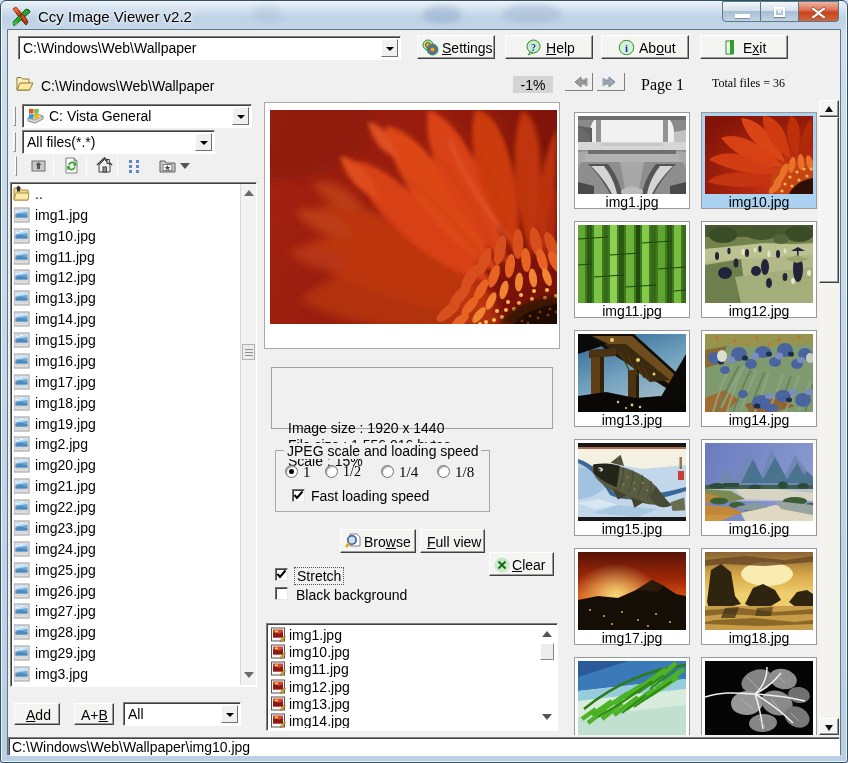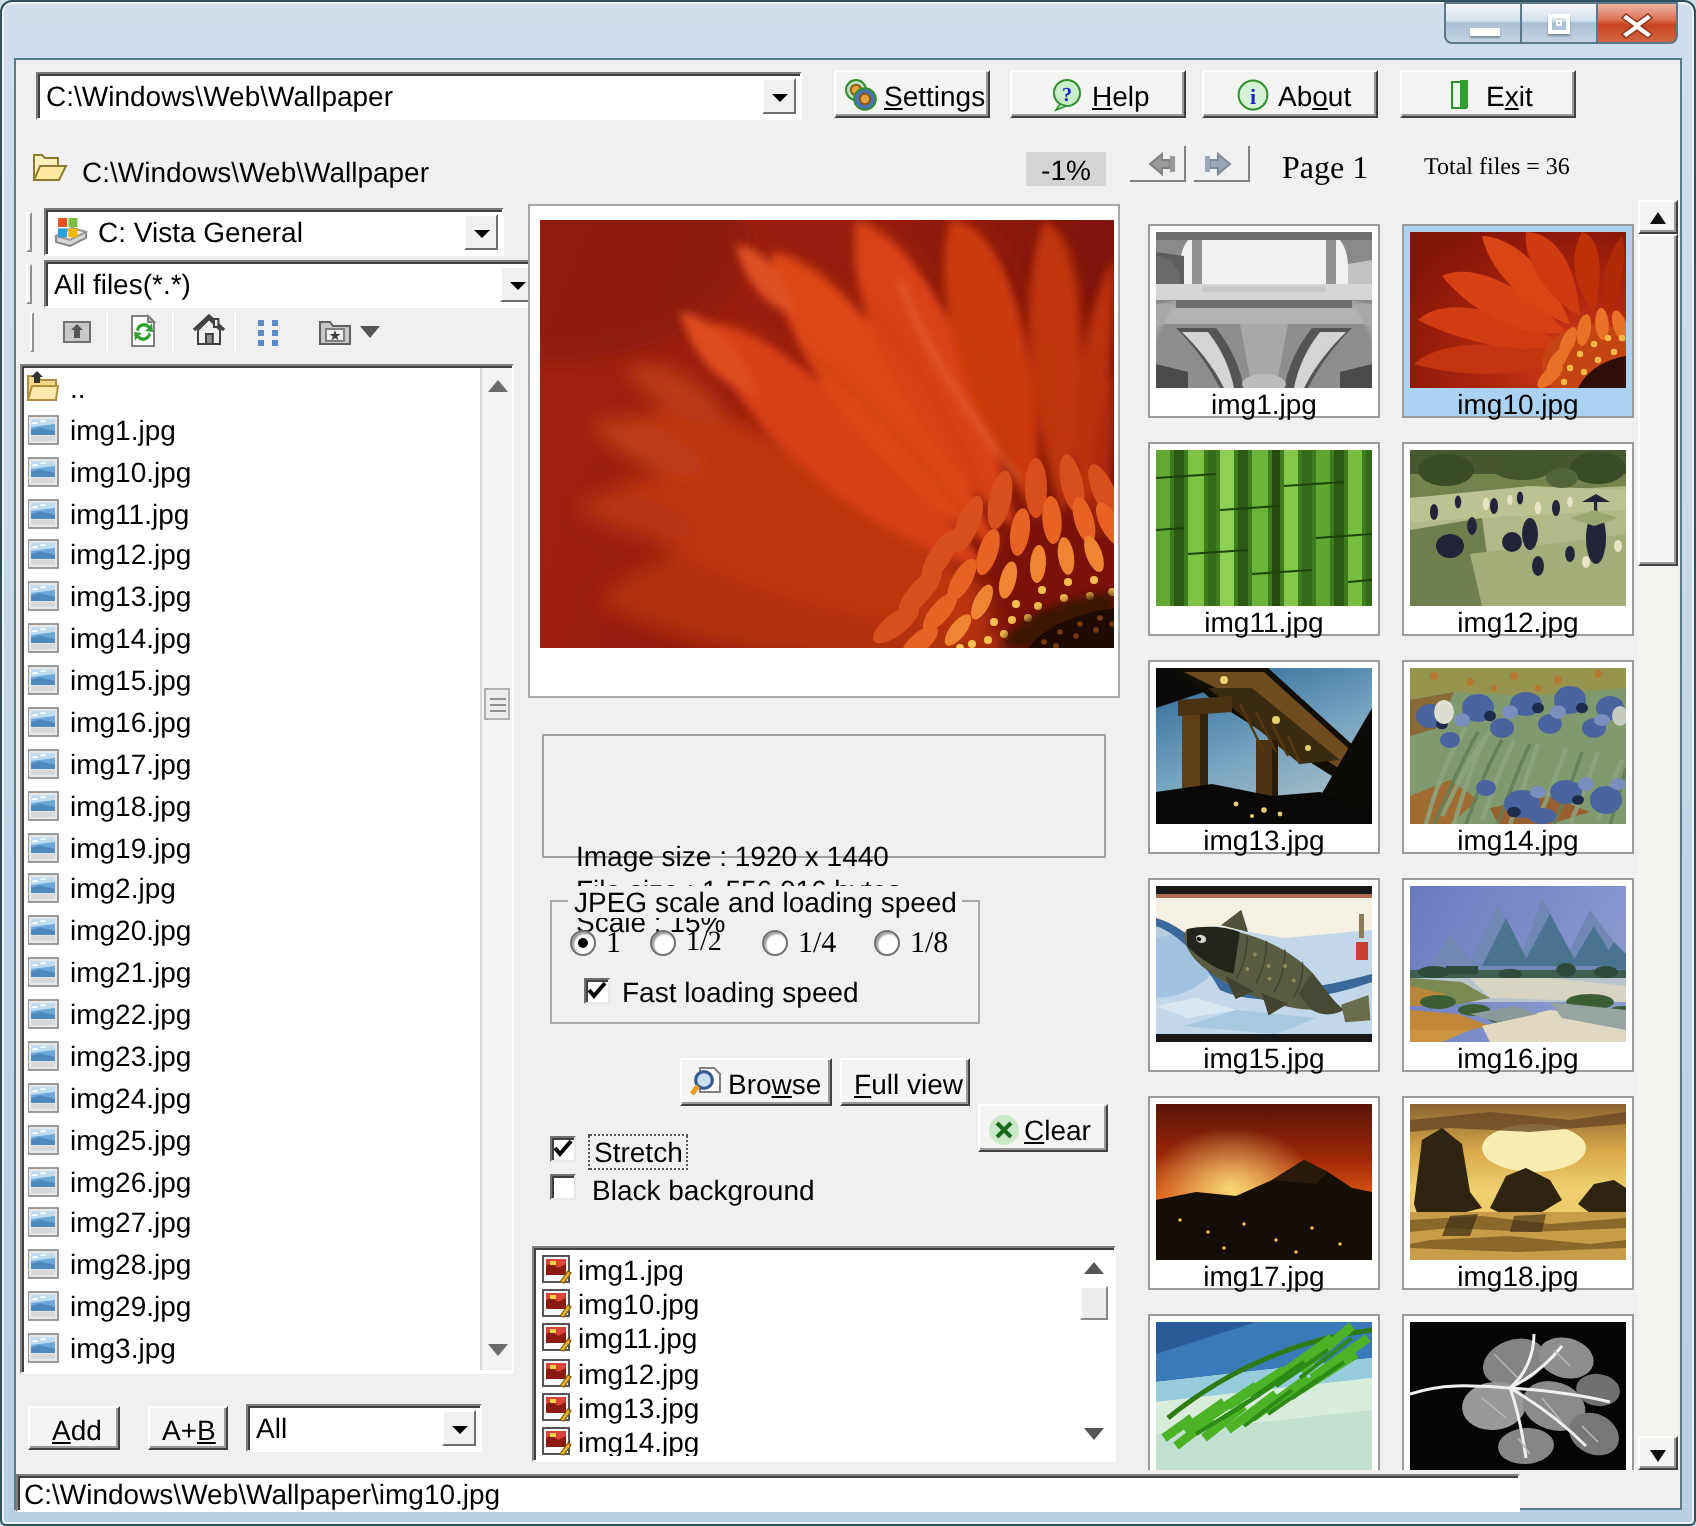--- a/index.html
+++ b/index.html
@@ -79,20 +79,33 @@
       <rect x="0.5" y="1" width="13" height="13" fill="#f8f8f8" stroke="#555"></rect>
       <rect x="2" y="2.5" width="10" height="8" fill="#d8433a"></rect>
       <path d="M2 6 L5 4.5 L8 7 L12 5 L12 10.5 L2 10.5 Z" fill="#8a1a12"></path>
       <rect x="4" y="3.5" width="3" height="2" fill="#f5d040"></rect>
       <path d="M9 14 L13 8.5 L14.5 9.5 L11 14.5 Z" fill="#e8b030" stroke="#7a5a10" stroke-width=".6"></path>
     </g>
   </defs>
 </svg>
 <div id="win">
   <div id="frame"></div>
+  <div id="titlebar">
+    <div class="tbsmudge" style="left:420px;top:4px;width:40px;height:18px;background:#8fa8c8;opacity:.5"></div>
+    <div class="tbsmudge" style="left:500px;top:2px;width:60px;height:20px;background:#9fb4d0;opacity:.5"></div>
+    <div class="tbsmudge" style="left:250px;top:4px;width:30px;height:16px;background:#a8bcd4;opacity:.4"></div>
+    <svg id="appicon" style="position:absolute;left:9px;top:4px" width="21" height="22" viewBox="0 0 21 22">
+      <path d="M2 3 L5 1 L12 9 L17 16 L15 19 L8 11 Z" fill="#e04818" stroke="#501400" stroke-width="0.9"></path>
+      <path d="M3 20 L2 16 L8 10 L15 3 L18 4 L19 6 L11 13 Z" fill="#2aa32a" stroke="#0a4a0a" stroke-width="0.9"></path>
+      <path d="M9 10 L12 8 L16 14 L14 17 Z" fill="#e04818" stroke="#501400" stroke-width="0.7"></path>
+      <path d="M2 3 L5 1 L8 4 L5 7 Z" fill="#f06030"></path>
+      <path d="M3 20 L2 16 L5 14 L7 17 Z" fill="#3ab83a"></path>
+    </svg>
+    <div id="title">Ccy Image Viewer v2.2</div>
+  </div>
   <div id="caps">
     <div class="cap" id="cap-min">
         <div style="position:absolute;left:12px;top:12px;width:15px;height:4px;background:#fff;box-shadow:0 1px 1px #00000055;"></div>
       </div>
     <div class="cap" id="cap-max">
         <div style="position:absolute;left:13px;top:5px;width:11px;height:10px;border:2px solid #fff;box-shadow:0 1px 1px #00000055;">
           <div style="position:absolute;left:2px;top:1px;width:3px;height:3px;border:1.5px solid #fff;"></div>
         </div>
       </div>
     <div class="cap" id="cap-close">
@@ -167,21 +180,21 @@
       <path d="M2 10 L10 6 L17 8 L9 12 Z" fill="#efefef" stroke="#999"></path>
       <rect x="3" y="1" width="4.5" height="4.5" fill="#e85020"></rect>
         <rect x="8.2" y="1" width="4.5" height="4.5" fill="#7ac143"></rect>
       <rect x="3" y="6.2" width="4.5" height="4.5" fill="#2a9fd8"></rect>
         <rect x="8.2" y="6.2" width="4.5" height="4.5" fill="#f5b800"></rect>
     </svg>
     <div style="position:absolute;left:26px;top:3px;">C: Vista General</div>
     <div class="cbarrow"></div>
   </div>
   <div style="position:absolute;left:13px;top:132px;width:3px;height:20px;border-left:1px solid #fff;border-top:1px solid #fff;border-bottom:1px solid #909090;border-right:1px solid #909090;"></div>
-  <div class="combo" style="left:22px;top:130px;width:248px;height:24px;">
+  <div class="combo" style="left:22px;top:130px;width:193px;height:24px;">
     <div style="position:absolute;left:4px;top:3px;">All files(*.*)</div>
     <div class="cbarrow"></div>
   </div>
 
   <div style="position:absolute;left:15px;top:156px;width:2px;height:20px;border-left:1px solid #fff;border-top:1px solid #fff;border-bottom:1px solid #909090;border-right:1px solid #909090;"></div>
   <svg style="position:absolute;left:31px;top:158px" width="16" height="16" viewBox="0 0 16 16">
     <rect x="1" y="3" width="13" height="10" fill="#c8c8c8" stroke="#707070"></rect>
     <path d="M5 11 L5 7 L3.5 7 L6.5 4 L9.5 7 L8 7 L8 11 Z" fill="#555" transform="translate(1,0)"></path>
   </svg>
   <div style="position:absolute;left:53px;top:156px;width:1px;height:20px;background:#a8a8a8;border-right:1px solid #fff;"></div>
@@ -1005,16 +1018,16 @@
   <div style="position:absolute;left:819px;top:100px;width:20px;height:635px;background:#f4f3ee;">
     <div class="btn" style="left:0;top:0;width:20px;height:17px;">
         <div style="position:absolute;left:5px;top:5px;width:0;height:0;border-left:4.5px solid transparent;border-right:4.5px solid transparent;border-bottom:6px solid #111;"></div>
       </div>
     <div class="btn" style="left:0;top:17px;width:20px;height:166px;"></div>
     <div class="btn" style="left:0;top:618px;width:20px;height:17px;">
         <div style="position:absolute;left:5px;top:6px;width:0;height:0;border-left:4.5px solid transparent;border-right:4.5px solid transparent;border-top:6px solid #111;"></div>
       </div>
   </div>
 
-  <div class="sunken" style="position:absolute;left:8px;top:737px;width:752px;height:19px;padding-left:39px;">
+  <div class="sunken" style="position:absolute;left:8px;top:737px;width:832px;height:19px;padding-left:39px;">
     <div style="position:absolute;left:3px;top:1px;font-size:14px;">C:\Windows\Web\Wallpaper\img10.jpg</div>
   </div>
 </div>
 
 </body></html>

